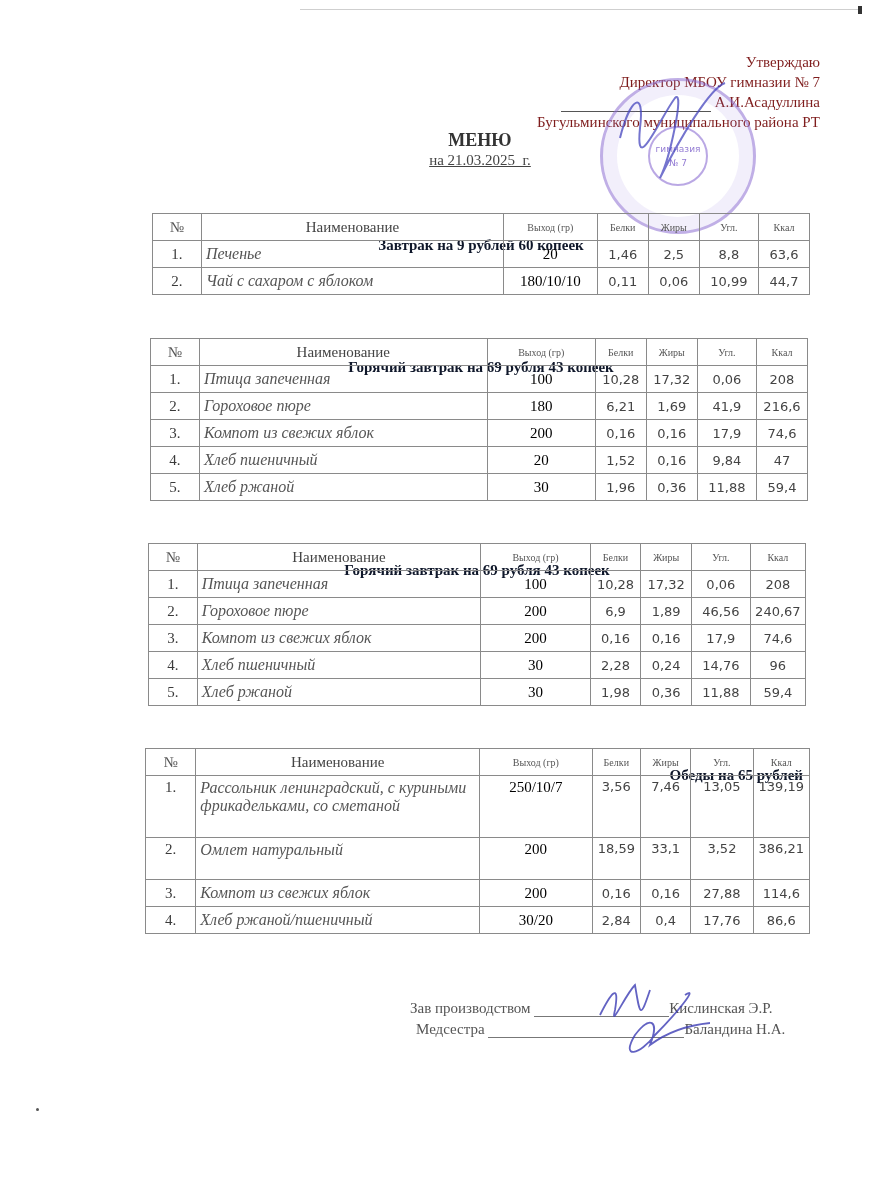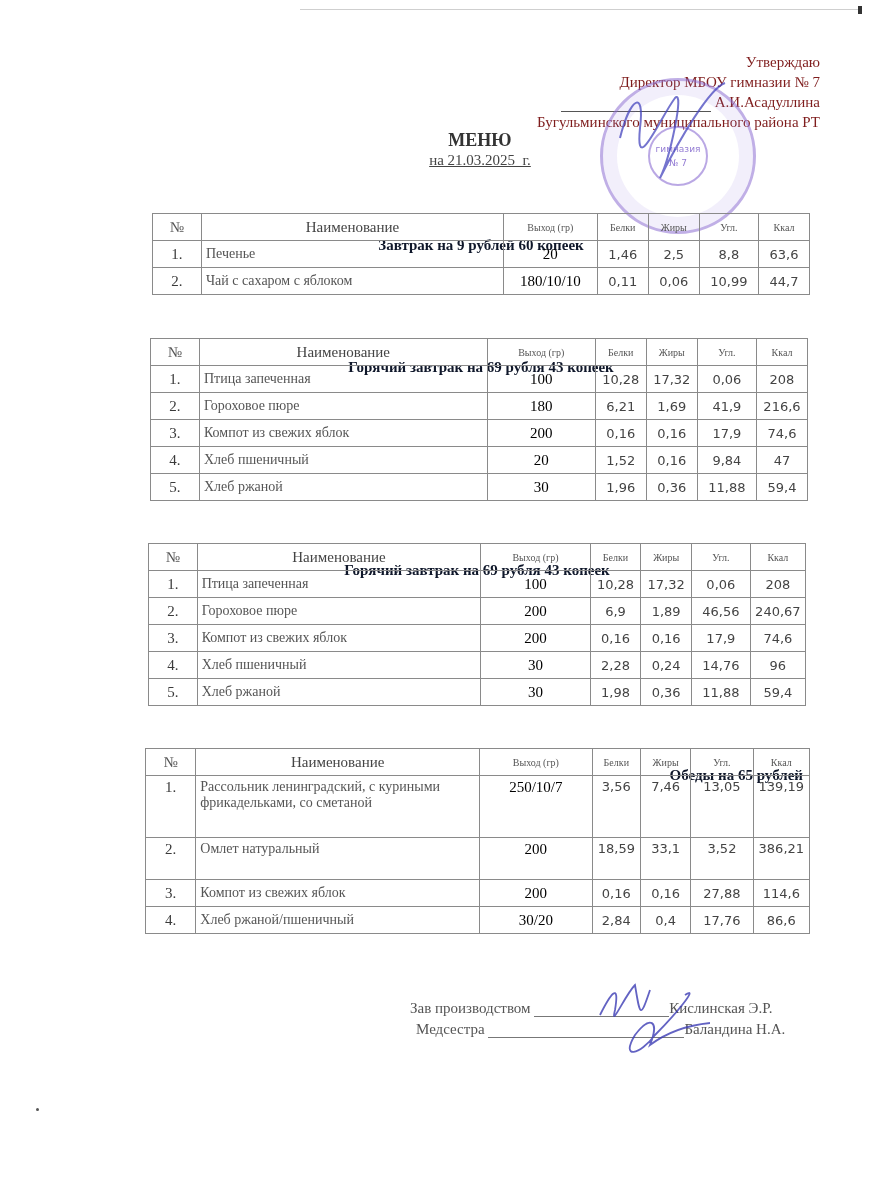--- a/index.html
+++ b/index.html
@@ -10,21 +10,21 @@
   .approve { position:absolute; right:52px; top:52px; text-align:right; font-size:15px; line-height:20px; color:#7f1d1d; }
   .approve .sigline { display:inline-block; width:150px; border-bottom:1px solid #555; margin-right:4px; height:14px; vertical-align:bottom;}
   .title { position:absolute; left:0; width:960px; text-align:center; font-weight:bold; font-size:18px; top:130px; color:#333; }
   .date { position:absolute; left:0; width:960px; text-align:center; font-size:15px; top:152px; text-decoration:underline; color:#444; }
   .section-title { position:absolute; left:152px; width:658px; text-align:center; font-weight:bold; font-size:15px; color:#0f172a;margin-top:44px; }
   table.menu { position:absolute; border-collapse:collapse; }
   table.menu td, table.menu th { border:1px solid #8a8a8a; padding:0 4px; height:26px; font-weight:normal; }
   table.menu th { font-size:10px; color:#555; }
   table.menu th.name { font-size:15px; color:#444; }
   table.menu th.num, table.menu td.num { text-align:center; font-size:15px; }
-  table.menu td.name { font-size:14px; color:#555; }
+  table.menu td.name { font-size:16px; color:#555;font-style:italic; }
   table.menu td.yield { text-align:center; font-size:15px; color:#000000; }
   table.menu td.nut { text-align:center; font-family:"DejaVu Sans", sans-serif; font-size:13px; color:#444; }
   table.menu td.tall { vertical-align:top; padding-top:3px; }
   .stamp { position:absolute; left:600px; top:78px; width:150px; height:150px; border-radius:50%;
            border:3px solid rgba(140,110,210,0.55); box-shadow: inset 0 0 0 14px rgba(150,120,220,0.12); }
   .stamp-inner { position:absolute; left:45px; top:45px; width:60px; height:60px; border-radius:50%;
            border:2px solid rgba(140,110,210,0.6); text-align:center; font-family:"DejaVu Sans", sans-serif;
            font-size:9px; color:rgba(120,90,200,0.8); line-height:14px; padding-top:14px; box-sizing:border-box; }
   .signoff { position:absolute; left:410px; font-size:15px; color:#555; }
   .signoff .line { display:inline-block; border-bottom:1px solid #777; height:14px; vertical-align:bottom; }

